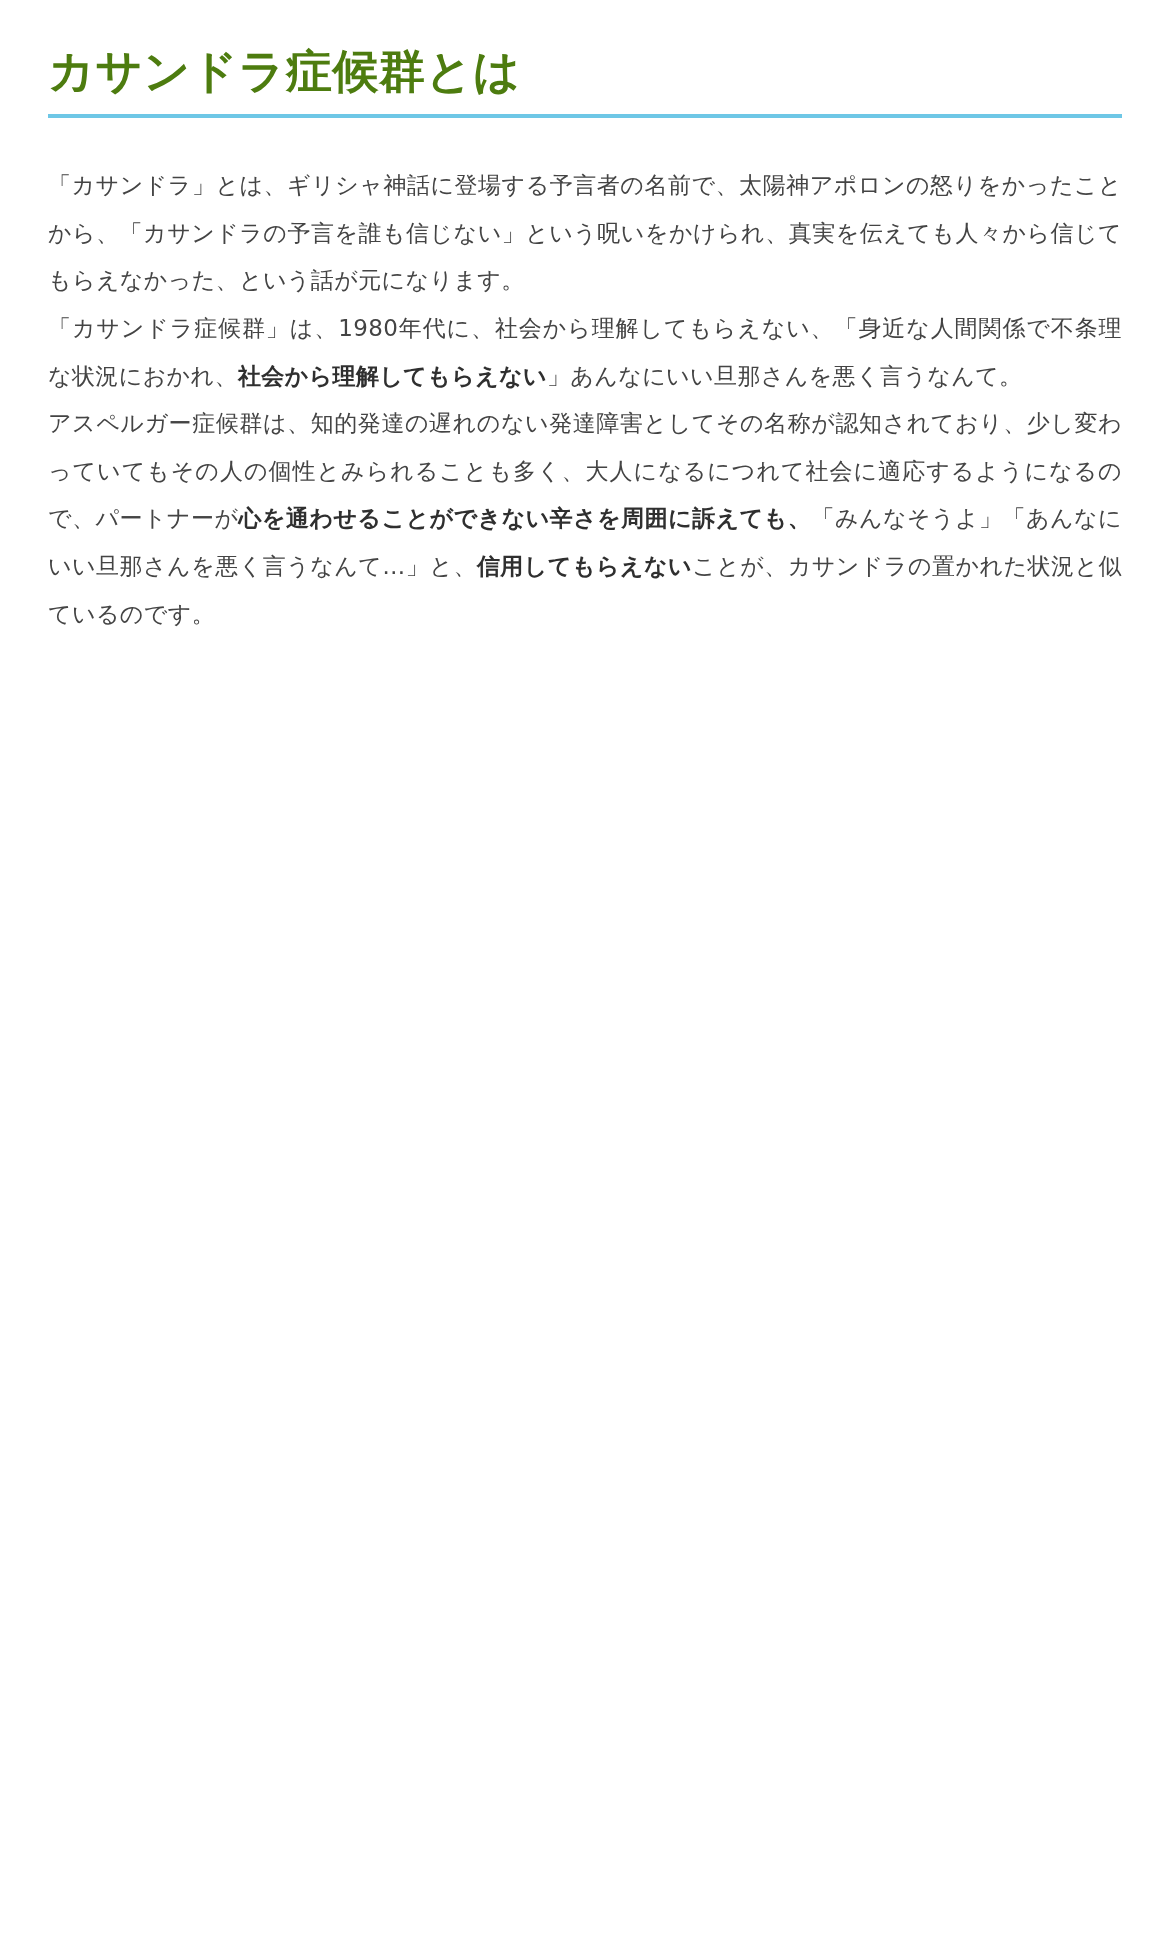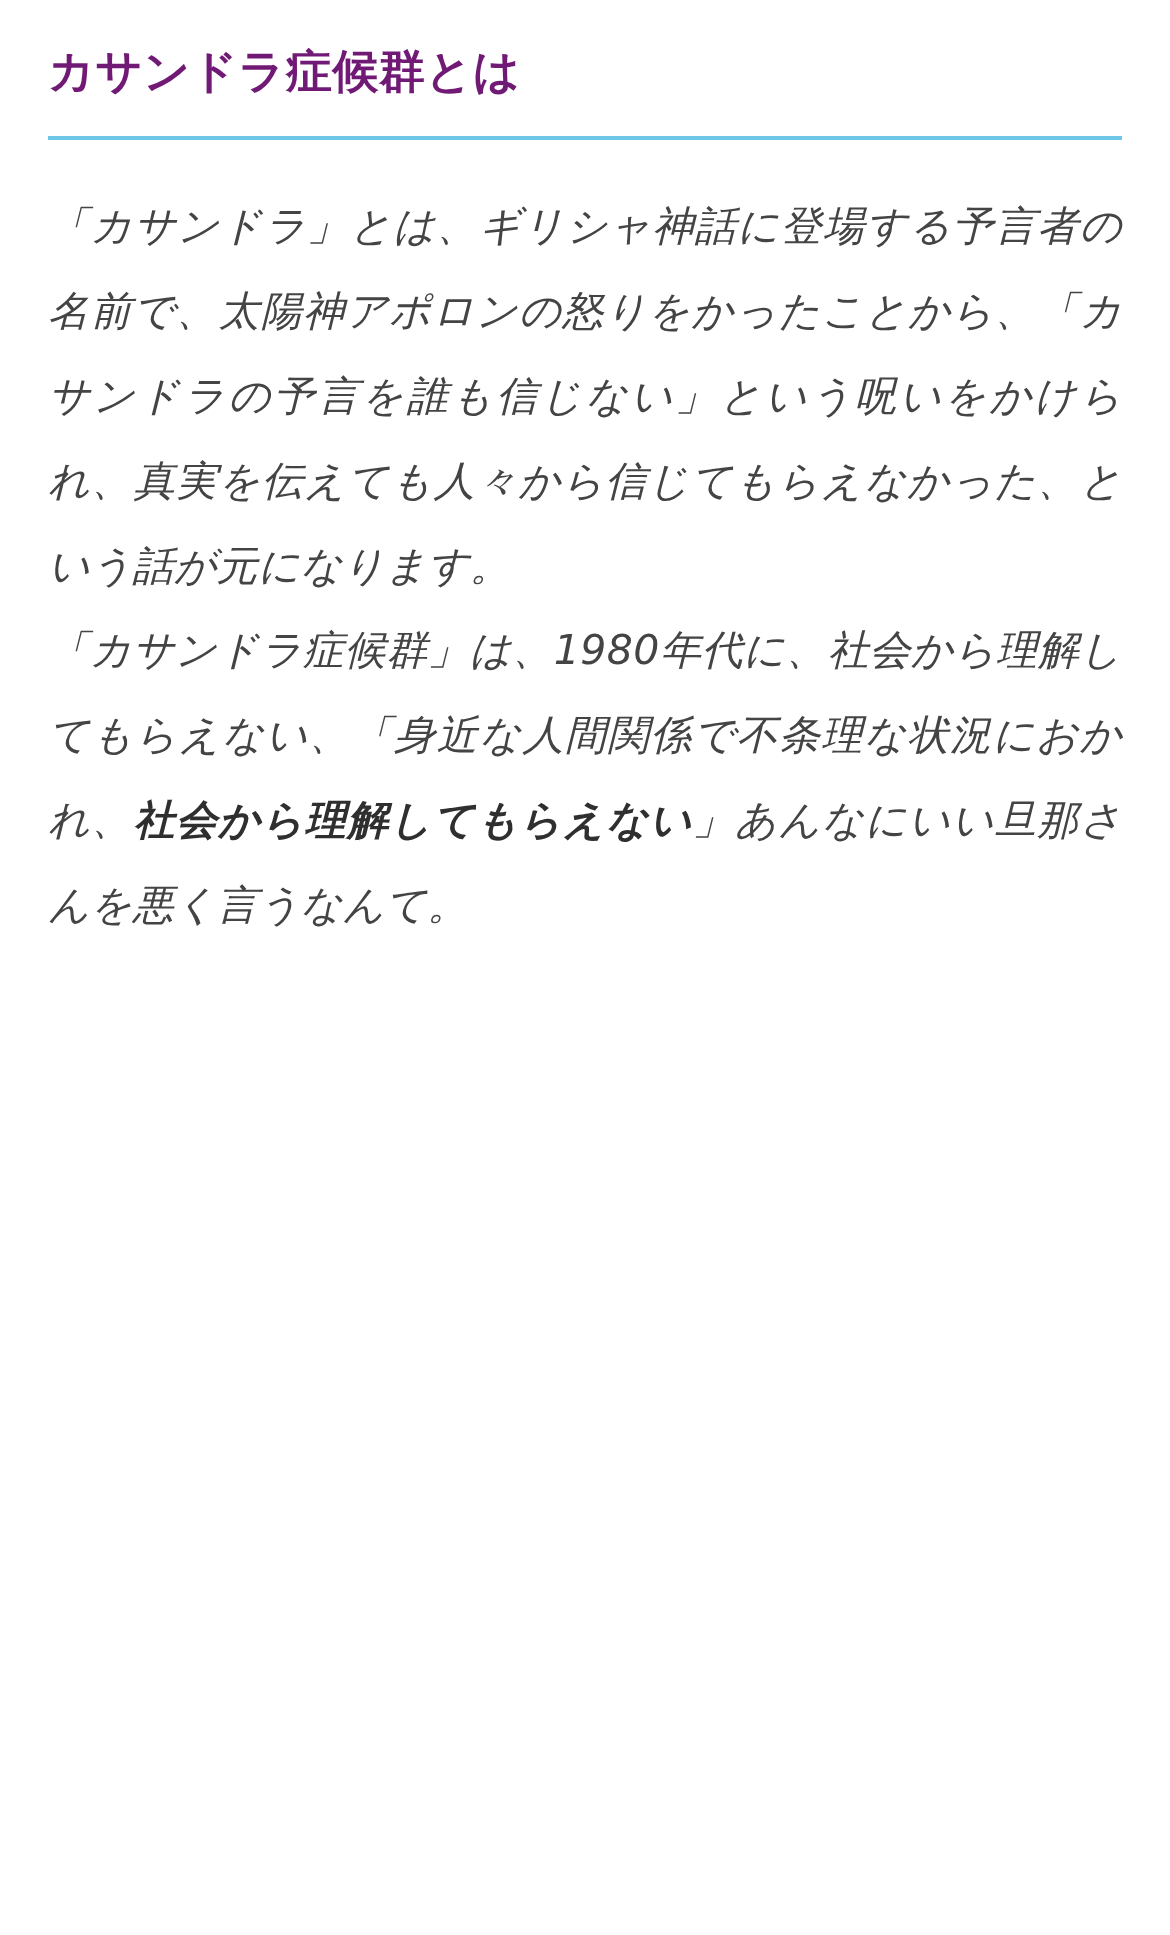--- a/index.html
+++ b/index.html
@@ -15,40 +15,39 @@
     -webkit-font-smoothing: antialiased;
   }
   .page {
     width: 1170px;
     box-sizing: border-box;
     padding: 30px 48px 40px 48px;
   }
   .article-title {
     font-size: 46px;
     font-weight: 700;
-    color: #701a75;
+    color: #4d7c0f;
     letter-spacing: 0.5px;
     line-height: 1.35;
-    margin: 10px 0 34px 0;
+    margin: 10px 0 12px 0;
   }
   .title-rule {
     height: 4px;
     background: #6ec7e6;
     border: 0;
     margin: 0 0 44px 0;
     width: 100%;
   }
   .body-block {
-    font-size: 41px;
+    font-size: 23px;
     line-height: 2.07;
     letter-spacing: 0.4px;
     color: #444444;
     text-align: justify;
     text-justify: inter-character;
-    font-style: italic;
   }
   .body-block p {
     margin: 0 0 0 0;
   }
   .body-block p + p {
     margin-top: 0;
   }
   .strong {
     font-weight: 700;
     color: #2f2f2f;
@@ -59,15 +58,16 @@
 
 <div class="page">
 
   <h1 class="article-title">カサンドラ症候群とは</h1>
 
   <hr class="title-rule">
 
   <div class="body-block">
     <p><span>「カサンドラ」とは、ギリシャ神話に登場する予言者の名前で、太陽神アポロンの怒りをかったことから、「カサンドラの予言を誰も信じない」という呪いをかけられ、真実を伝えても人々から信じてもらえなかった、という話が元になります。</span></p>
     <p><span>「カサンドラ症候群」は、1980年代に、社会から理解してもらえない、「身近な人間関係で不条理な状況におかれ、</span><span class="strong">社会から理解してもらえない</span><span>」あんなにいい旦那さんを悪く言うなんて。</span></p>
+    <p><span>アスペルガー症候群は、知的発達の遅れのない発達障害としてその名称が認知されており、少し変わっていてもその人の個性とみられることも多く、大人になるにつれて社会に適応するようになるので、パートナーが</span><span class="strong">心を通わせることができない辛さを周囲に訴えても、</span><span>「みんなそうよ」「あんなにいい旦那さんを悪く言うなんて…」と、</span><span class="strong">信用してもらえない</span><span>ことが、カサンドラの置かれた状況と似ているのです。</span></p>
   </div>
 
 </div>
 
 </body></html>

